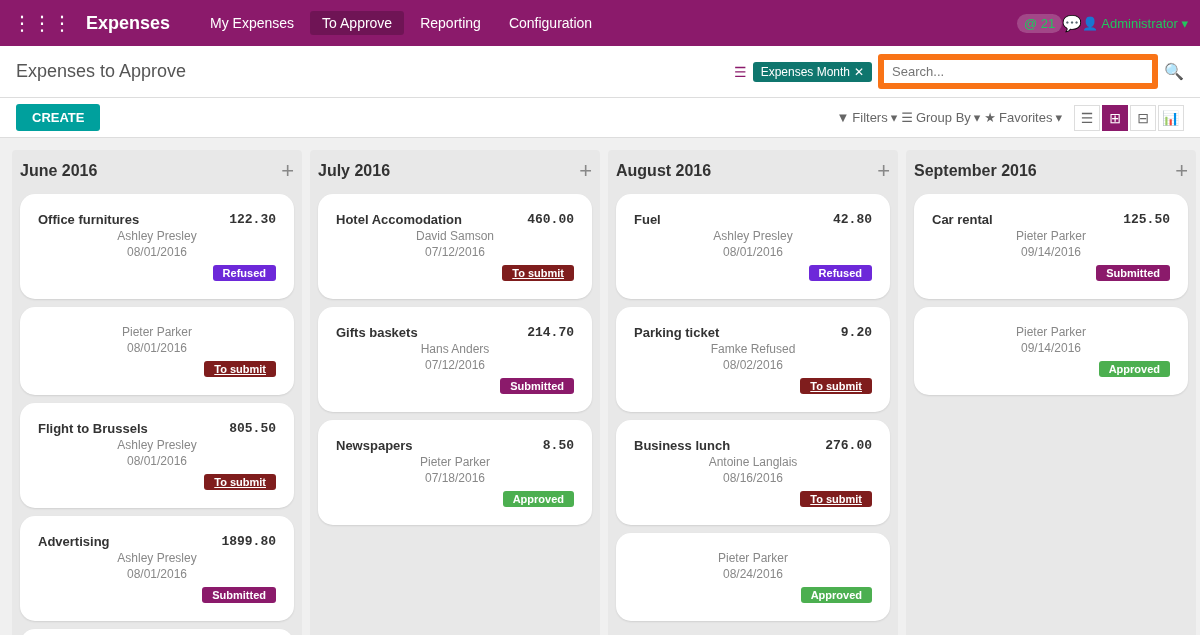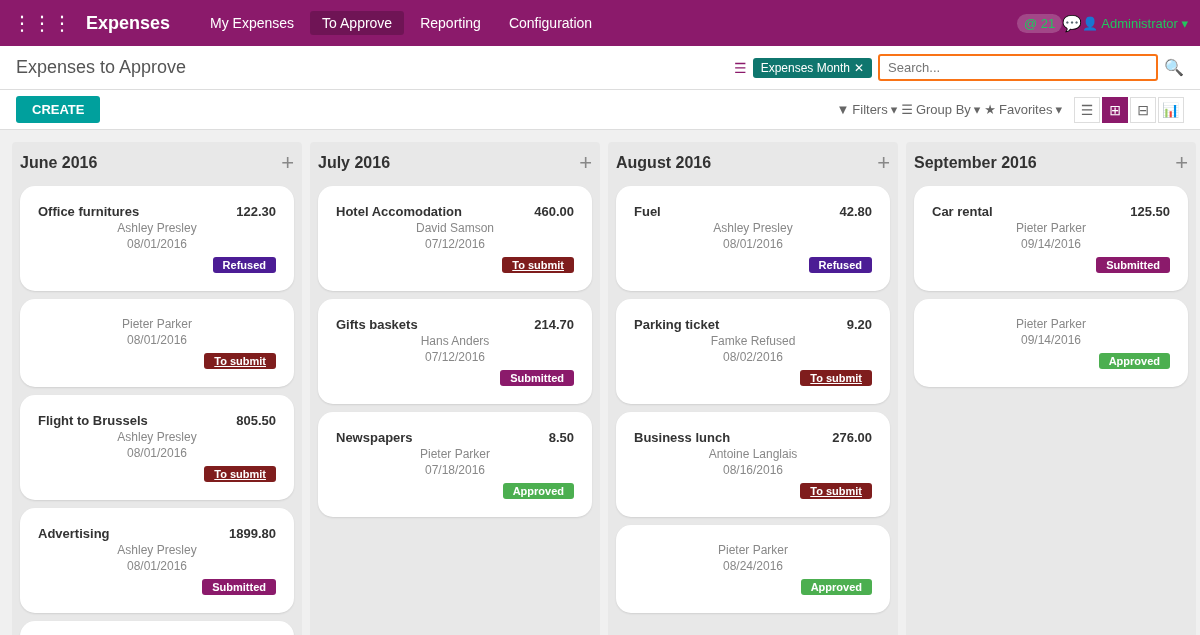--- a/index.html
+++ b/index.html
@@ -35,21 +35,21 @@
       border-bottom: 1px solid #ddd;
     }
     .page-title { font-size: 18px; font-weight: normal; color: #555; }
     .search-bar { display: flex; align-items: center; gap: 6px; }
     .filter-tag {
       background: #0f766e; color: white; padding: 3px 8px; border-radius: 3px;
       font-size: 12px; display: flex; align-items: center; gap: 4px;
     }
     .filter-tag .close { cursor: pointer; }
     .search-input {
-      border: 2px solid #f97316; padding: 4px 8px; border-radius: 3px;
+      border: 6px solid #f97316; padding: 4px 8px; border-radius: 3px;
       font-size: 13px; width: 280px; outline: none;
     }
     .search-icon { color: #888; font-size: 16px; cursor: pointer; }
 
     
     .toolbar {
       background: white;
       padding: 6px 16px;
       display: flex;
       align-items: center;
@@ -99,29 +99,29 @@
     .col-title { font-size: 16px; font-weight: bold; color: #333; }
     .col-add { font-size: 22px; color: #888; cursor: pointer; line-height: 1; }
 
     
     .card {
       background: white; border-radius: 15px; padding: 18px;
       margin-bottom: 8px; box-shadow: 0 1px 2px rgba(0,0,0,0.1); text-align: center;
     }
     .card-top { display: flex; justify-content: space-between; align-items: flex-start; margin-bottom: 2px; }
     .card-name { font-weight: bold; color: #333; font-size: 13px; }
-    .card-amount { font-weight: bold; font-size: 13px; color: #333; }
+    .card-amount { font-weight: bold; font-size: 13px; color: #333; font-family: Liberation Mono, monospace; }
     .card-person { color: #888; font-size: 12px; margin-bottom: 2px; }
     .card-date { color: #888; font-size: 12px; margin-bottom: 6px; }
     .card-bottom { display: flex; justify-content: flex-end; }
     .badge {
       display: inline-block; padding: 2px 10px; border-radius: 3px;
       font-size: 11px; font-weight: bold; color: white;
     }
-    .badge-refused { background: #4c1d95; margin-left: 48px; }
+    .badge-refused { background: #6d28d9; margin-left: 48px; }
     .badge-tosubmit { background: #7f1d1d; text-decoration: underline; }
     .badge-submitted { background: #8b1a6b; }
     .badge-approved { background: #4caf50; }
   </style>
 </head>
 <body>
 
 <nav class="topnav">
   <span class="topnav-grid">⋮⋮⋮</span>
   <span class="topnav-logo">Expenses</span>

